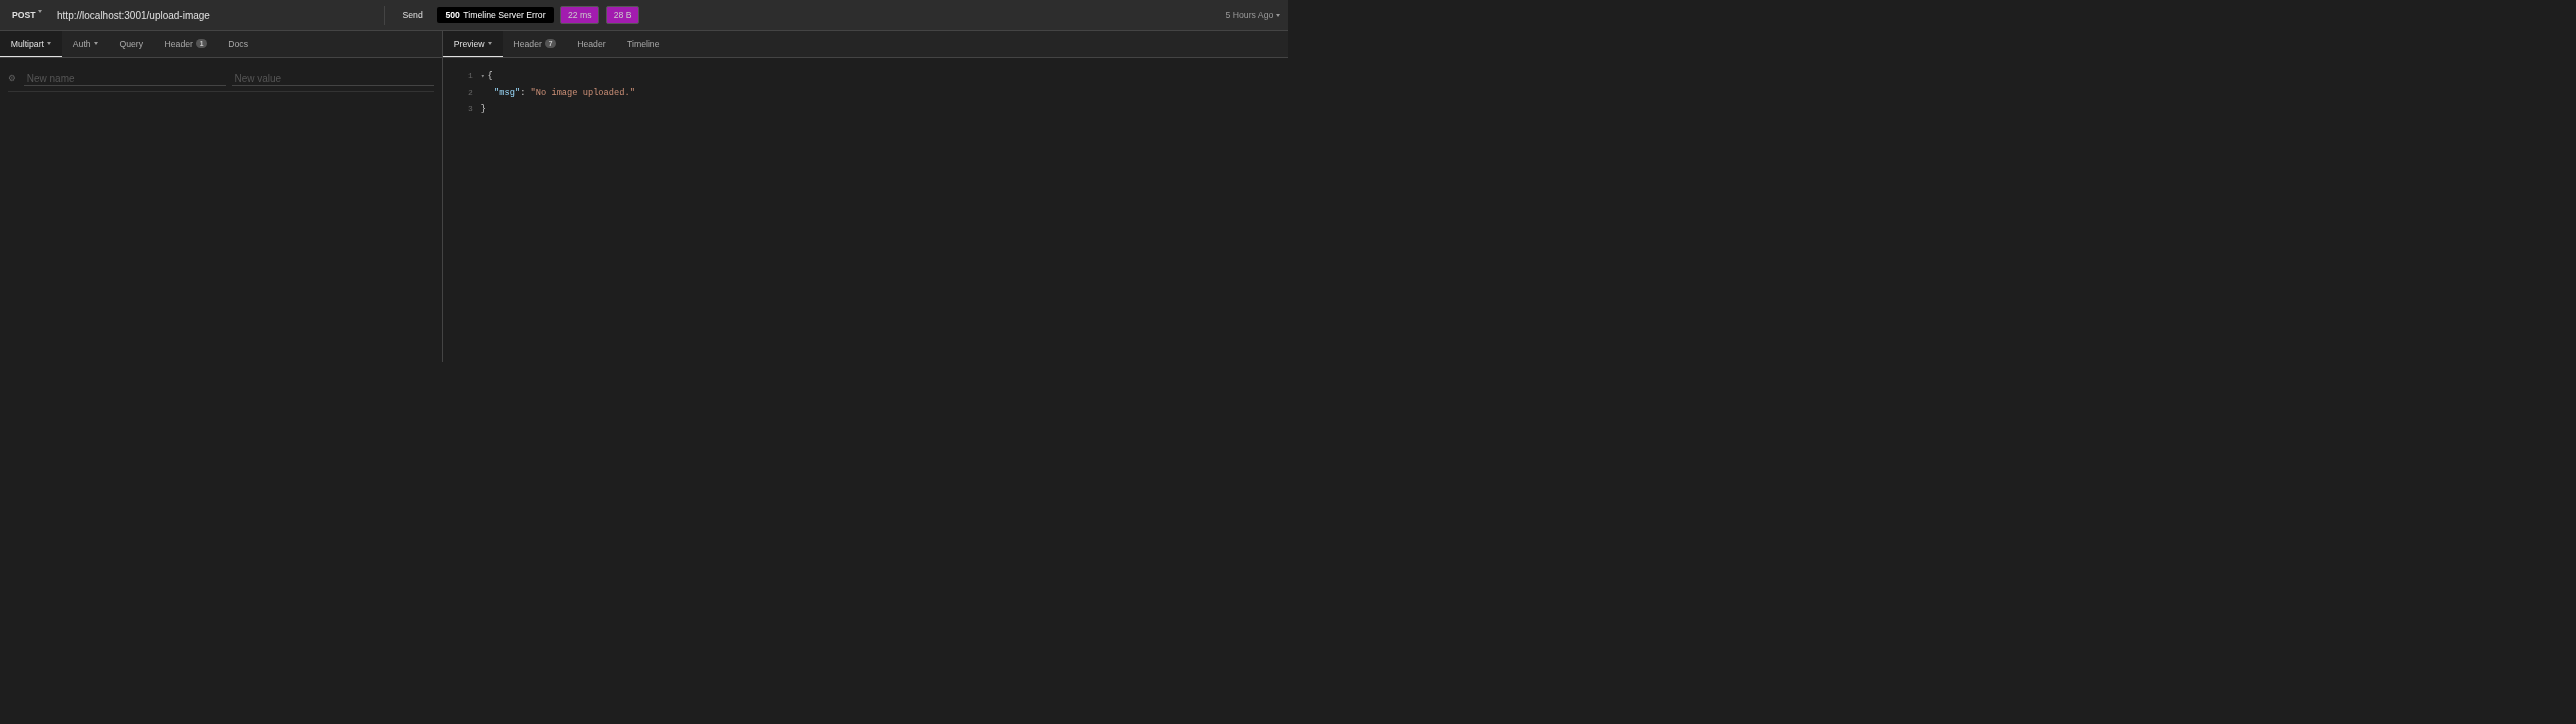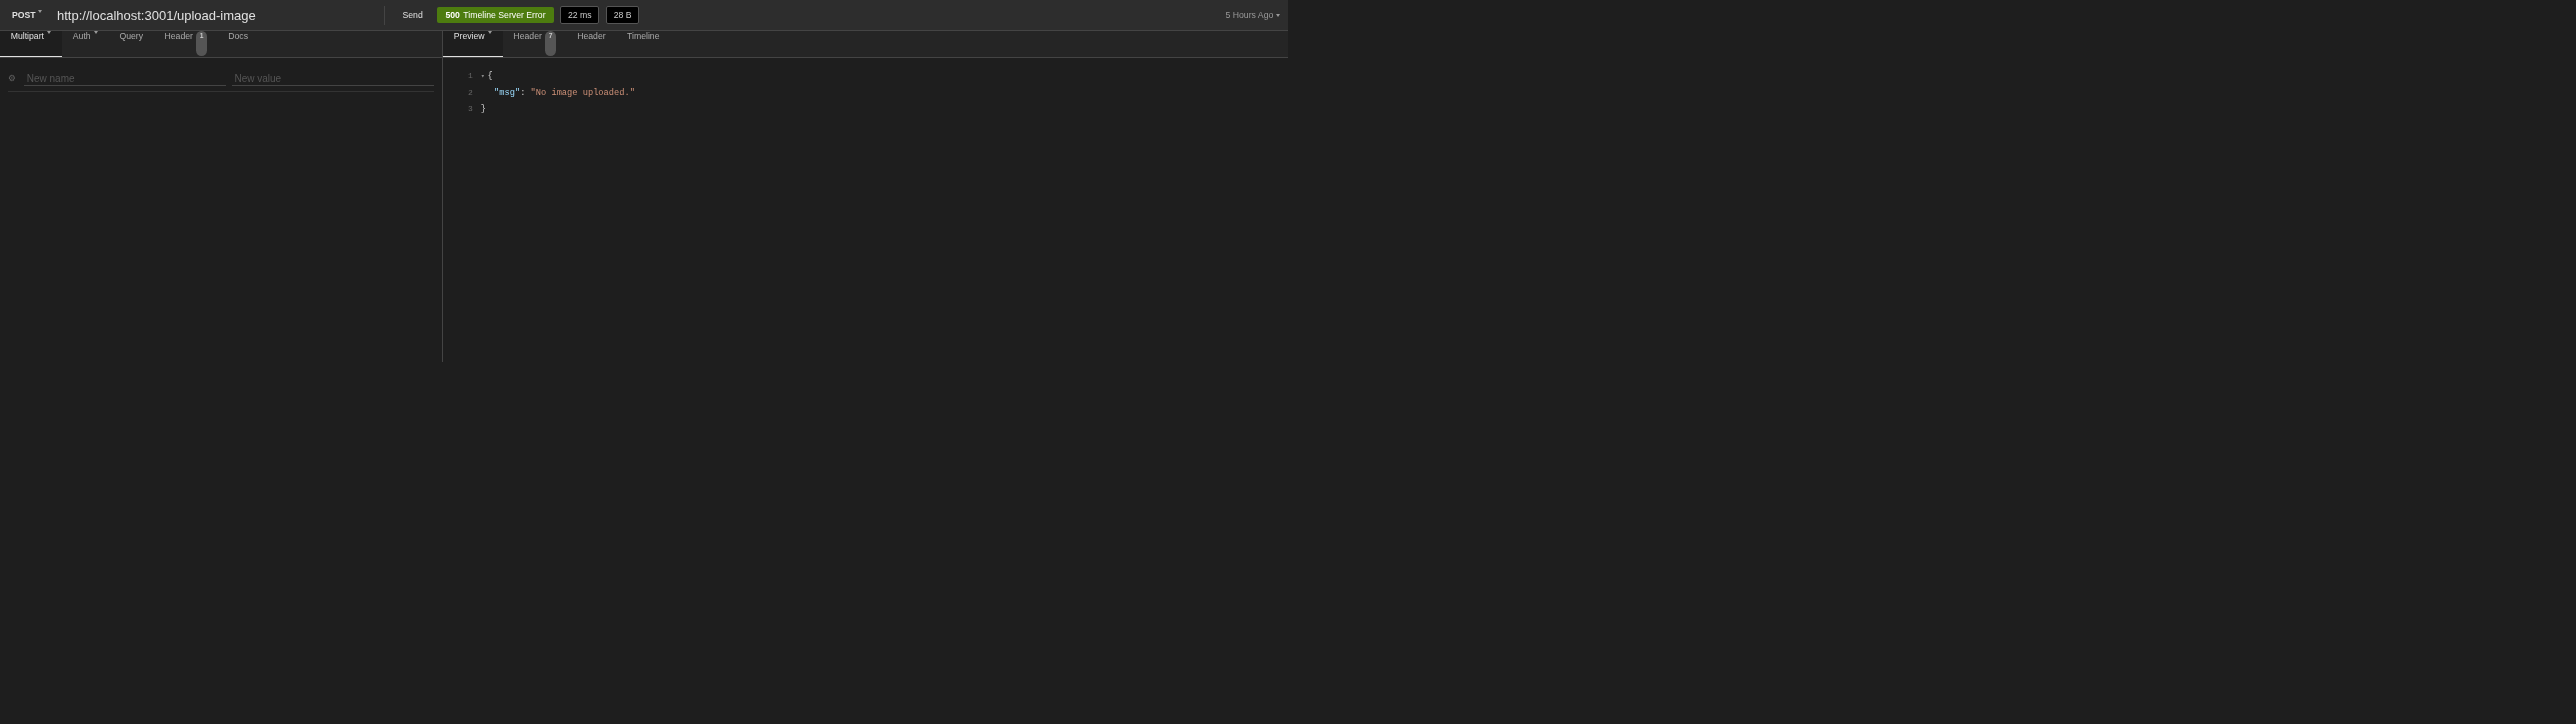--- a/index.html
+++ b/index.html
@@ -57,21 +57,21 @@
       border-top: 3.4px solid #999;
       display: inline-block;
     }
 
     .url-input {
       flex: 1;
       background: transparent;
       border: none;
       outline: none;
       color: #e0e0e0;
-      font-size: 13px;
+      font-size: 10px;
       padding: 2.7px 4px;
       max-width: 322px;
     }
 
     .separator-vertical {
       width: 0.7px;
       height: 19px;
       background: #444;
       margin: 0 2.7px;
     }
@@ -81,37 +81,37 @@
       border: none;
       color: #e0e0e0;
       font-size: 8.7px;
       cursor: pointer;
       padding: 4px 8px;
       border-radius: 2px;
       font-weight: 500;
     }
 
     .status-badge {
-      background: #4d7c0f;
+      background: #000000;
       color: #fff;
       padding: 2.7px 8px;
       border-radius: 2px;
       font-size: 8.7px;
       font-weight: 500;
       display: flex;
       align-items: center;
       gap: 3.4px;
     }
 
     .status-code {
       font-weight: 700;
     }
 
     .metric-badge {
-      background: #000000;
+      background: #a21caf;
       border: 0.7px solid #555;
       color: #ccc;
       padding: 2.7px 6.7px;
       border-radius: 2px;
       font-size: 8.7px;
       text-align: right;
     }
 
     .spacer {
       flex: 1;
@@ -148,20 +148,21 @@
       display: flex;
       align-items: stretch;
       background: #252525;
       border-bottom: 0.7px solid #444;
       height: 27px;
       flex-shrink: 0;
     }
 
     .tab-item {
       display: flex;
+      align-items: center;
       gap: 3.4px;
       padding: 0 10.7px;
       cursor: pointer;
       color: #aaa;
       font-size: 8.7px;
       border-bottom: 1.3px solid transparent;
       position: relative;
     }
 
     .tab-item.active {

